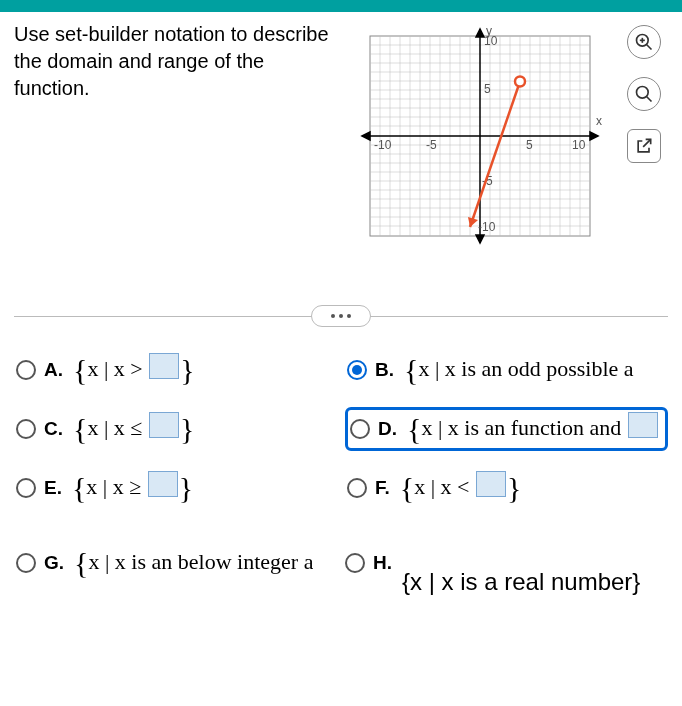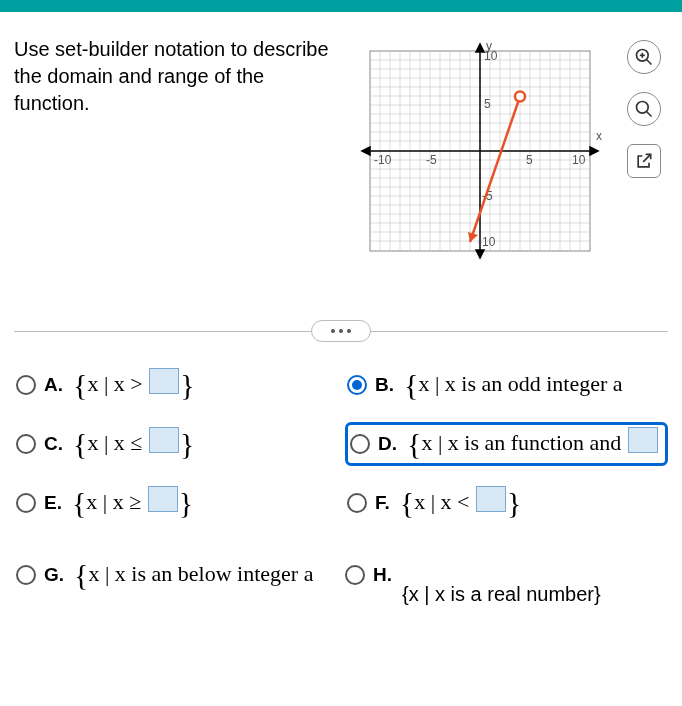--- a/index.html
+++ b/index.html
@@ -9,21 +9,21 @@
     font-size: 19px;
     color: #000;
     background: #fff;
     width: 682px;
   }
   .teal-bar {
     height: 12px;
     background: #00a0a0;
   }
   .content {
-    padding: 24px 14px 4px 14px;
+    padding: 9px 14px 4px 14px;
   }
   .top-row {
     display: flex;
     gap: 10px;
   }
   .prompt {
     flex: 1;
     line-height: 1.35;
     font-size: 20px;
   }
@@ -286,21 +286,21 @@
 
     <div class="choice">
       <div class="radio"></div>
       <span class="letter">A.</span>
       <span class="math"><span class="lbrace">{</span><span>x | x &gt;</span> <span class="ansbox"></span><span class="rbrace">}</span></span>
     </div>
 
     <div class="choice">
       <div class="radio checked"></div>
       <span class="letter">B.</span>
-      <span class="math"><span class="lbrace">{</span><span>x | x is an odd integer a</span></span>
+      <span class="math"><span class="lbrace">{</span><span>x | x is an odd possible a</span></span>
     </div>
 
     <div class="choice">
       <div class="radio"></div>
       <span class="letter">C.</span>
       <span class="math"><span class="lbrace">{</span><span>x | x ≤</span> <span class="ansbox"></span><span class="rbrace">}</span></span>
     </div>
 
     <div class="choice selected-box">
       <div class="radio"></div>
@@ -322,18 +322,18 @@
 
     <div class="choice full">
       <div class="half-pair" style="width:50%;">
         <div class="radio"></div>
         <span class="letter">G.</span>
         <span class="math"><span class="lbrace">{</span><span>x | x is an below integer a</span></span>
       </div>
       <div class="half-pair" style="width:50%;">
         <div class="radio"></div>
         <span class="letter">H.</span>
-        <span class="math" style="font-family:Arial;font-size:20px;margin-top:39px;">{x | x is a real number}</span>
+        <span class="math" style="font-family:Arial;font-size:24px;margin-top:39px;">{x | x is a real number}</span>
       </div>
     </div>
 
   </div>
 </div>
 
 </body></html>

